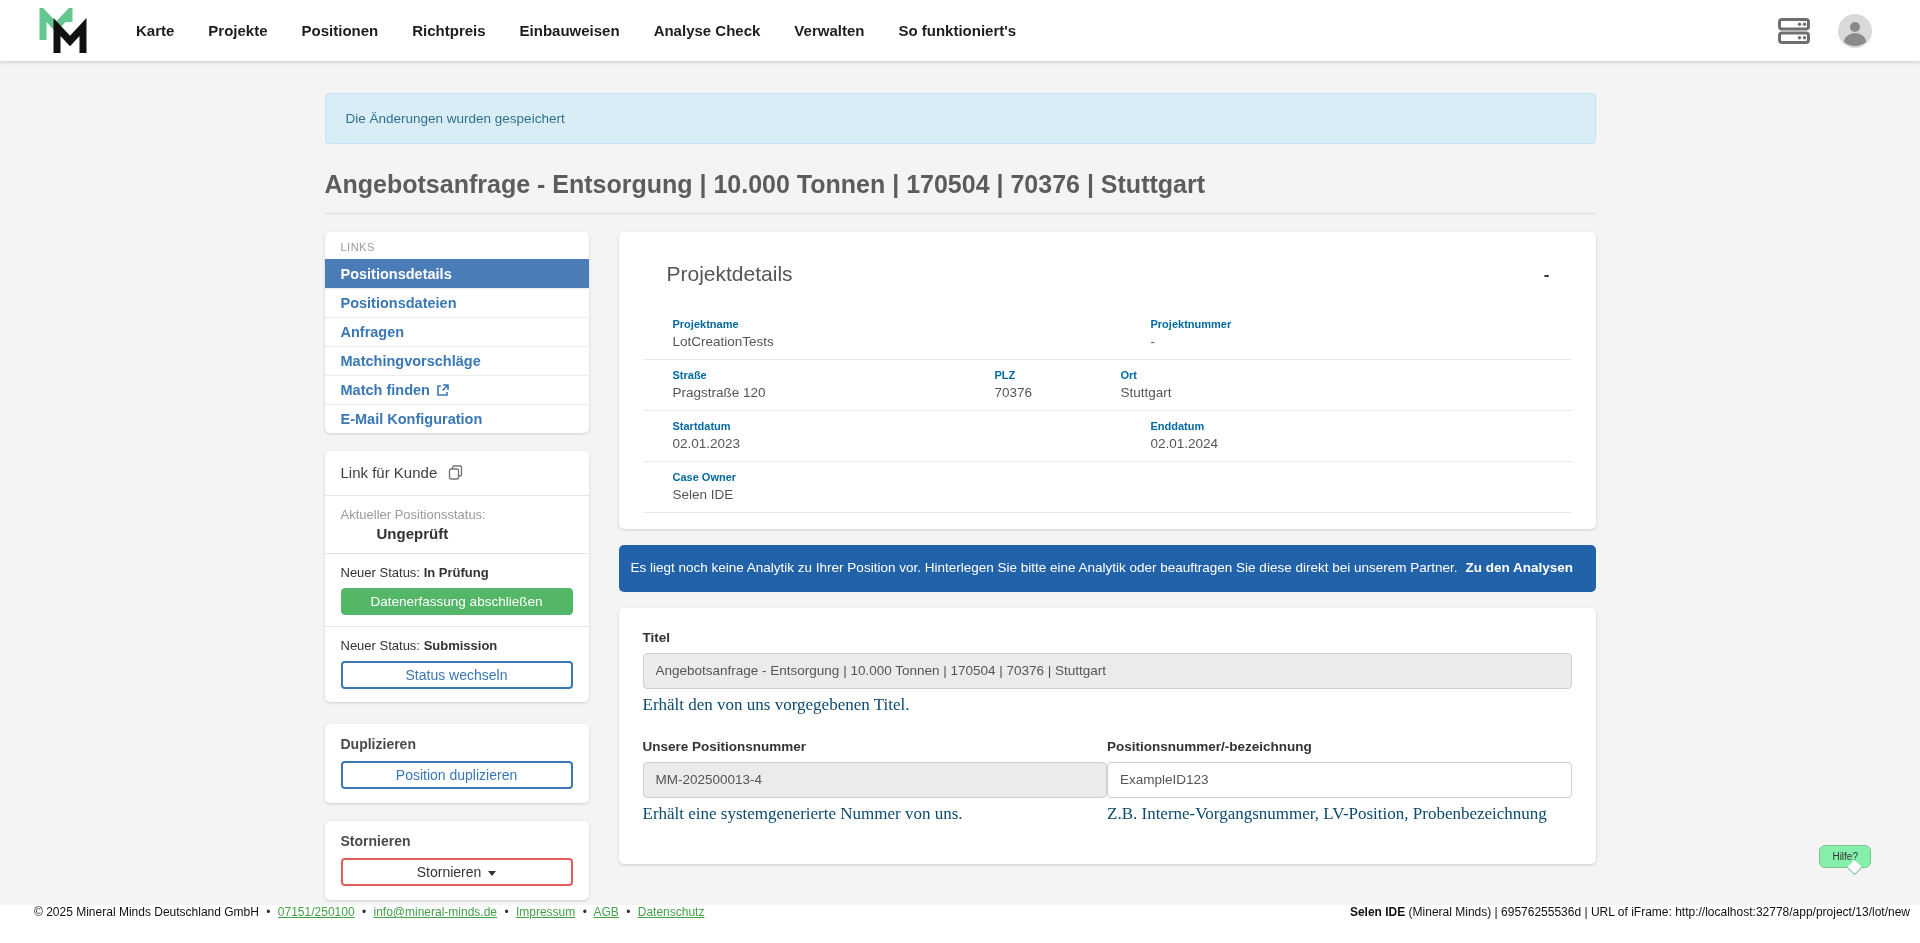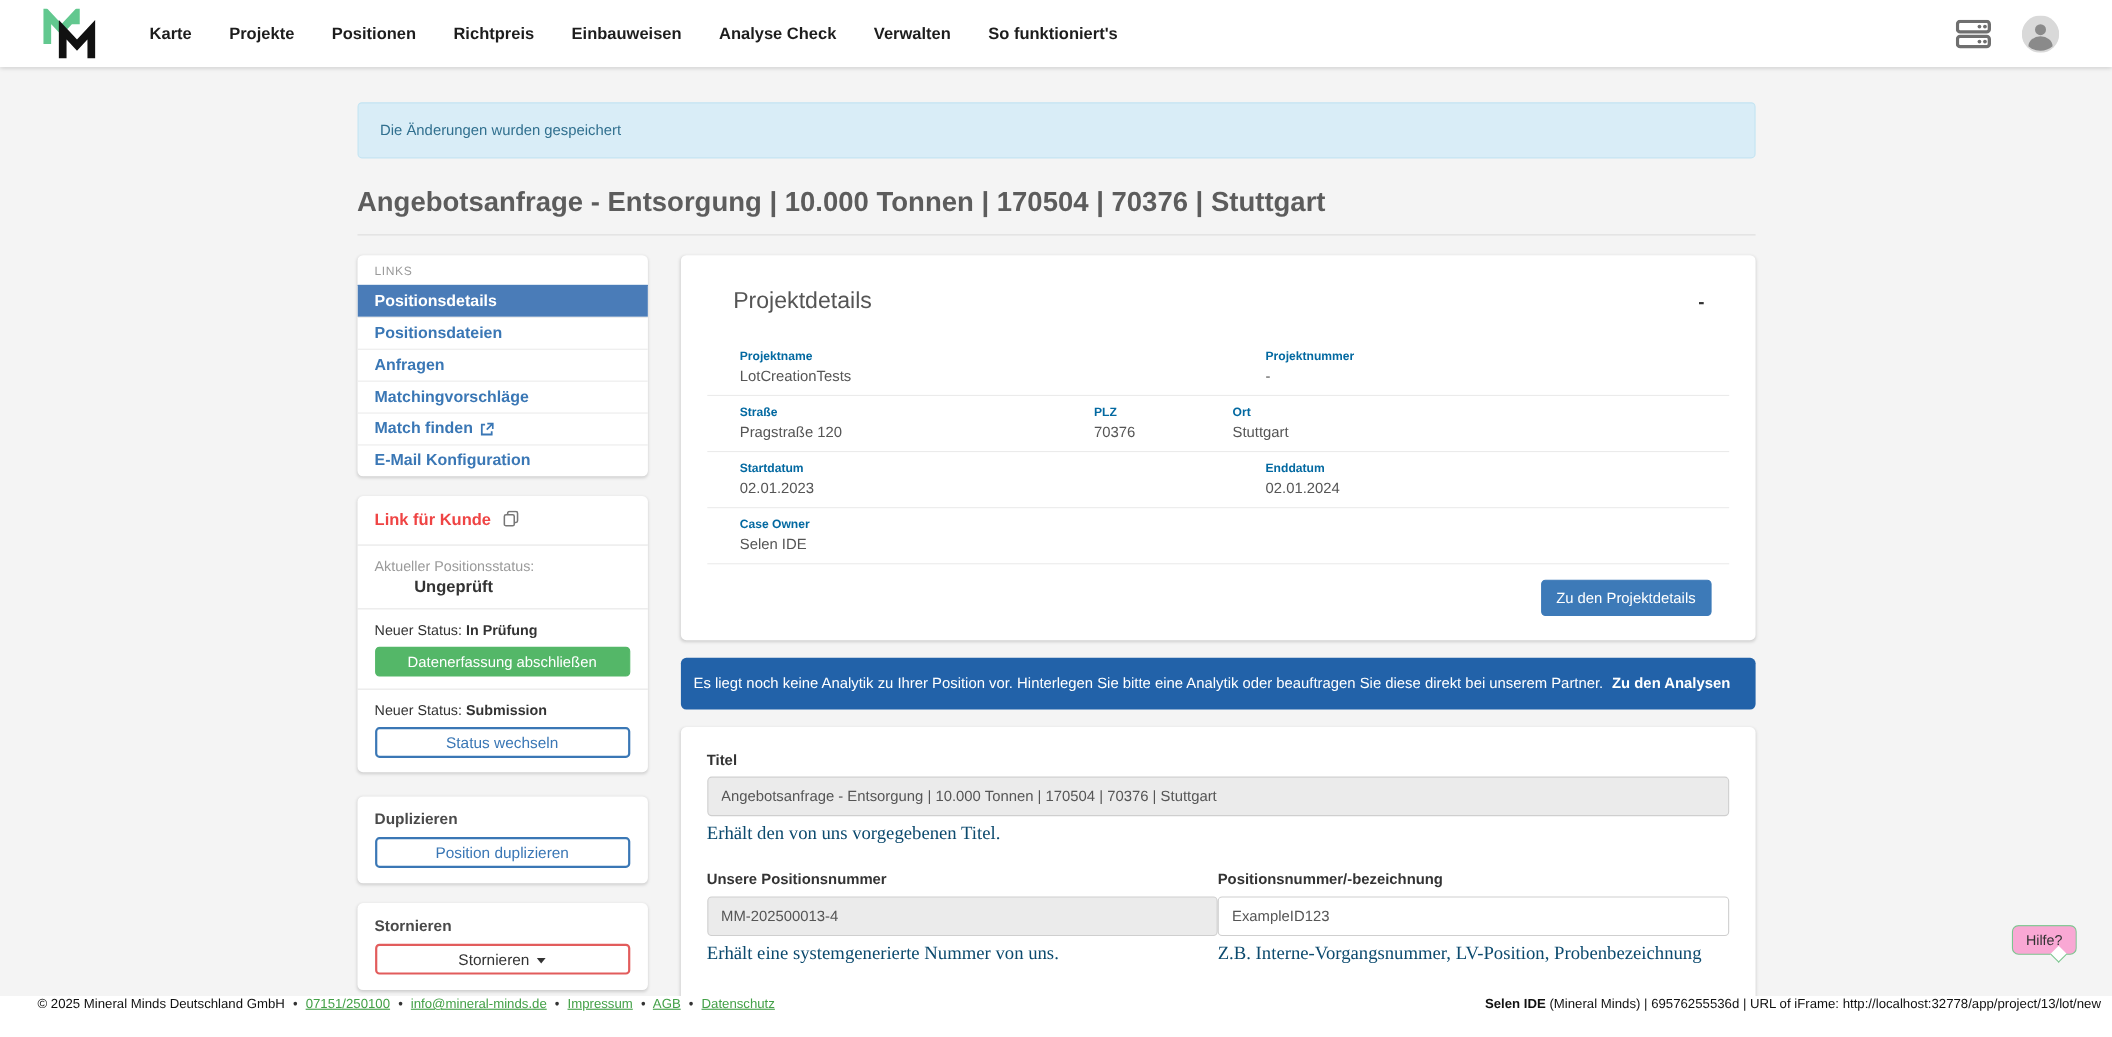--- a/index.html
+++ b/index.html
@@ -31,21 +31,21 @@
   .list-card { overflow:hidden; margin-bottom:18px; }
   .list-header { padding:9px 16px 6px; font-size:11px; letter-spacing:.5px; color:#9b9b9b; }
   .list-item { padding:6px 16px; font-size:14.5px; font-weight:700; color:#3a77b5;
                border-top:1px solid #ececec; cursor:pointer; display:flex; align-items:center; gap:6px; }
   .list-item.active { background:#4a7cb8; color:#fff; border-top-color:#4a7cb8; }
   .ext-icon { display:inline-flex; }
 
   
   .status-card { margin-bottom:22px; padding:13px 0; }
   .pad { padding:0 16px; }
-  .customer-link { font-size:15px; font-weight:700; color:#ef4444; text-decoration:none; cursor:pointer; }
+  .customer-link { font-size:15px; font-weight:400; color:#404040; text-decoration:none; cursor:pointer; }
   .copy-icon { margin-left:6px; cursor:pointer; vertical-align:-2px; }
   .divider { border-top:1px solid #e5e5e5; margin:11px 0; }
   .muted-label { font-size:13px; color:#9a9a9a; }
   .status-value { font-size:15px; font-weight:700; color:#333; margin-top:3px;padding-left:36px; }
   .new-status { font-size:13px; color:#333; margin-bottom:8px; }
   .new-status b { font-weight:700; }
   .btn { display:block; width:100%; border-radius:4px; font-family:inherit; cursor:pointer;
          font-size:13.5px; text-align:center; }
   .btn-green { background:#54b768; border:1px solid #54b768; color:#fff; padding:5px 6px; }
   .btn-outline-blue { background:#fff; border:2px solid #3a77b5; color:#3a77b5; padding:4px 6px; font-size:14px; }
@@ -85,22 +85,22 @@
   .form-card { margin-top:16px; padding:22px 24px 40px; }
   .form-label { display:block; font-size:13.5px; font-weight:700; color:#333; margin-bottom:8px; }
   .text-input { width:100%; height:36px; border:1px solid #cfcfcf; border-radius:4px;
                 padding:0 12px; font-size:13.5px; color:#555; font-family:inherit; background:#fff; }
   .text-input:disabled { background:#ebebeb; color:#555; }
   .help { font-size:17px; color:#0c4a6e; margin-top:6px;font-family:Liberation Serif, serif; }
   .form-row { display:flex; margin-top:24px; }
   .form-col { flex:1; }
 
   
-  .help-bubble { position:fixed; right:32px; bottom:75px; z-index:40; background:#f9a8d4;
-                 border:1.5px solid #7cc58f; border-radius:6px; padding:5px 12px; font-size:13px;
+  .help-bubble { position:fixed; right:49px; bottom:75px; z-index:40; background:#86efac;
+                 border:1.5px solid #7cc58f; border-radius:6px; padding:5px 12px; font-size:10px;
                  color:#333; cursor:pointer; font-family:inherit; }
   .help-bubble::after { content:""; position:absolute; right:10px; bottom:-6px; width:10px; height:10px;
                  background:#fff; border-right:1.5px solid #7cc58f; border-bottom:1.5px solid #7cc58f;
                  transform:rotate(45deg); }
 
   
   footer { position:fixed; left:0; right:0; bottom:0; height:38px; background:#fff; z-index:35;
            display:flex; justify-content:space-between;
            padding:0 10px 0 34px; font-size:12px; color:#111; }
   .flink { color:#43a047; text-decoration:underline; cursor:pointer; }
@@ -271,23 +271,20 @@
               <div class="fvalue">02.01.2024</div>
             </div>
           </div>
           <div class="frow">
             <div class="field span3">
               <div class="flabel">Case Owner</div>
               <div class="fvalue">Selen IDE</div>
             </div>
           </div>
         </div>
-        <div class="card-foot">
-          <button class="btn-blue">Zu den Projektdetails</button>
-        </div>
       </div>
 
       <div class="banner">
         <span>Es liegt noch keine Analytik zu Ihrer Position vor. Hinterlegen Sie bitte eine Analytik oder beauftragen Sie diese direkt bei unserem Partner.</span><a class="banner-link">Zu den Analysen</a>
       </div>
 
       <div class="card form-card">
         <label class="form-label">Titel</label>
         <input class="text-input" disabled="" value="Angebotsanfrage - Entsorgung | 10.000 Tonnen | 170504 | 70376 | Stuttgart" style="">
         <div class="help">Erhält den von uns vorgegebenen Titel.</div>

